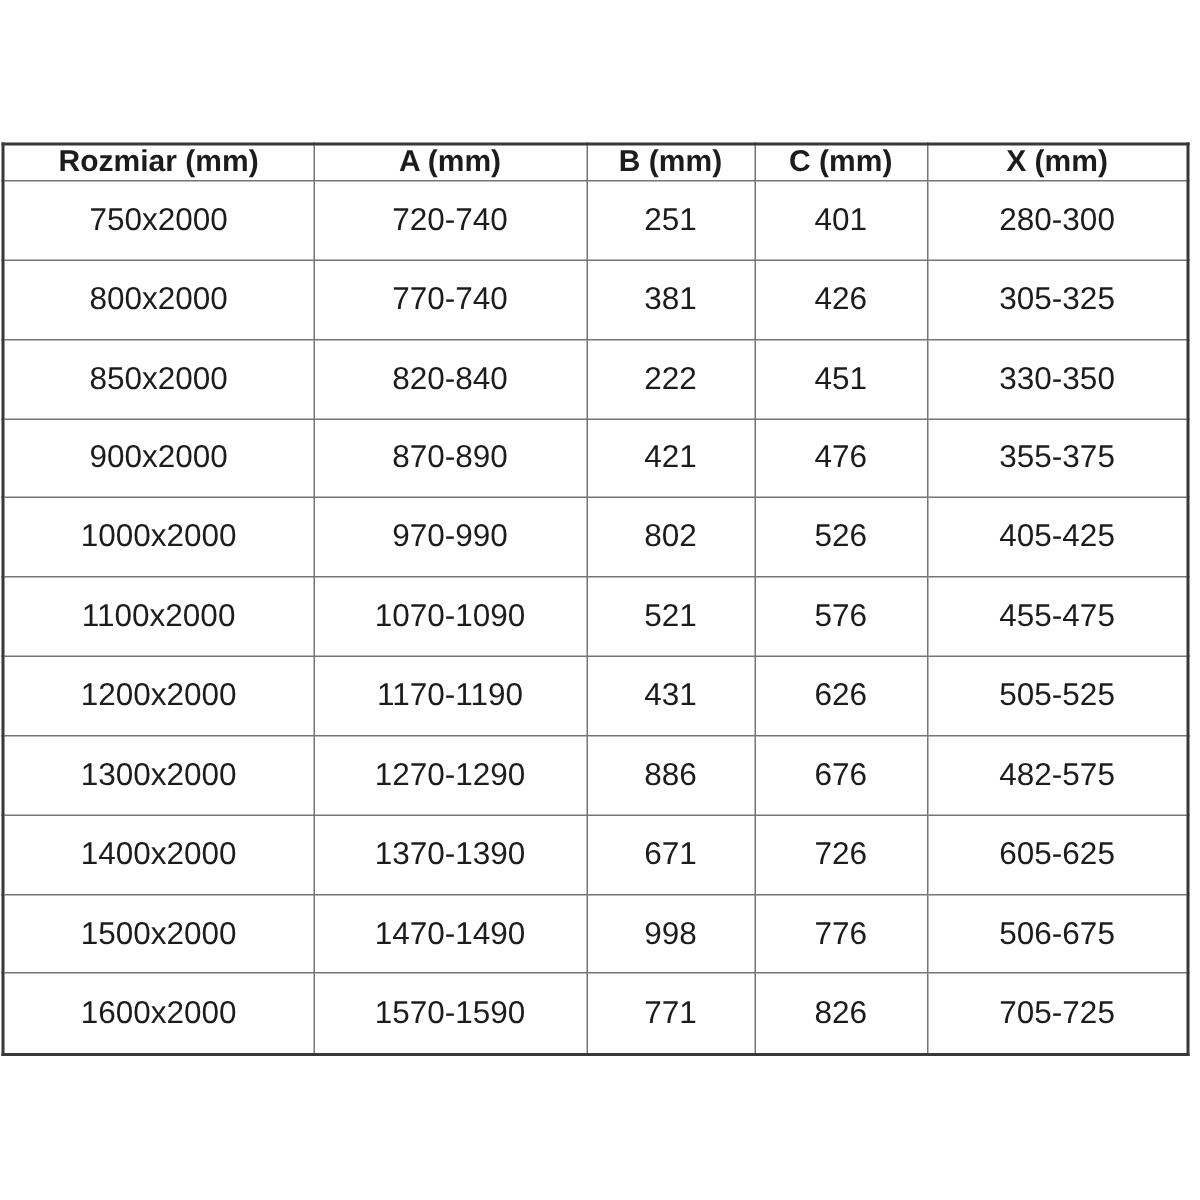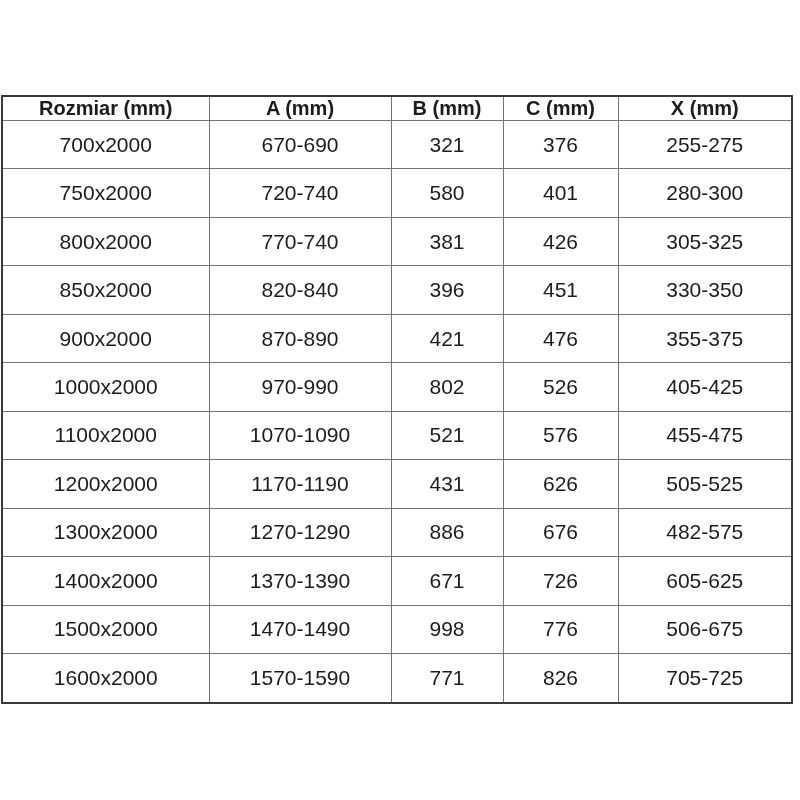--- a/index.html
+++ b/index.html
@@ -60,44 +60,37 @@
     <tr>
       <th>Rozmiar (mm)</th>
       <th>A (mm)</th>
       <th>B (mm)</th>
       <th>C (mm)</th>
       <th>X (mm)</th>
     </tr>
   </thead>
   <tbody id="table-body">
       <tr>
-        <td>700x2000</td>
-        <td>670-690</td>
-        <td>321</td>
-        <td>376</td>
-        <td>255-275</td>
-      </tr>
-      <tr>
         <td>750x2000</td>
         <td>720-740</td>
-        <td>580</td>
+        <td>251</td>
         <td>401</td>
         <td>280-300</td>
       </tr>
       <tr>
         <td>800x2000</td>
         <td>770-740</td>
         <td>381</td>
         <td>426</td>
         <td>305-325</td>
       </tr>
       <tr>
         <td>850x2000</td>
         <td>820-840</td>
-        <td>396</td>
+        <td>222</td>
         <td>451</td>
         <td>330-350</td>
       </tr>
       <tr>
         <td>900x2000</td>
         <td>870-890</td>
         <td>421</td>
         <td>476</td>
         <td>355-375</td>
       </tr>

